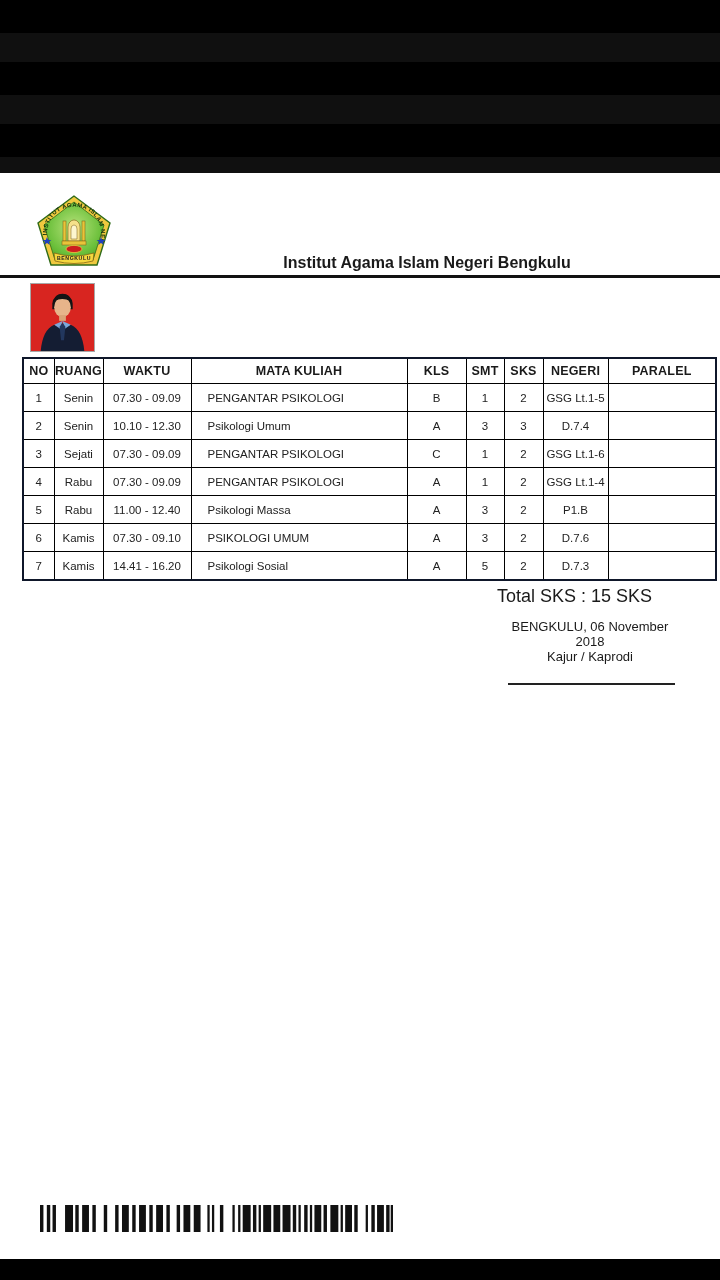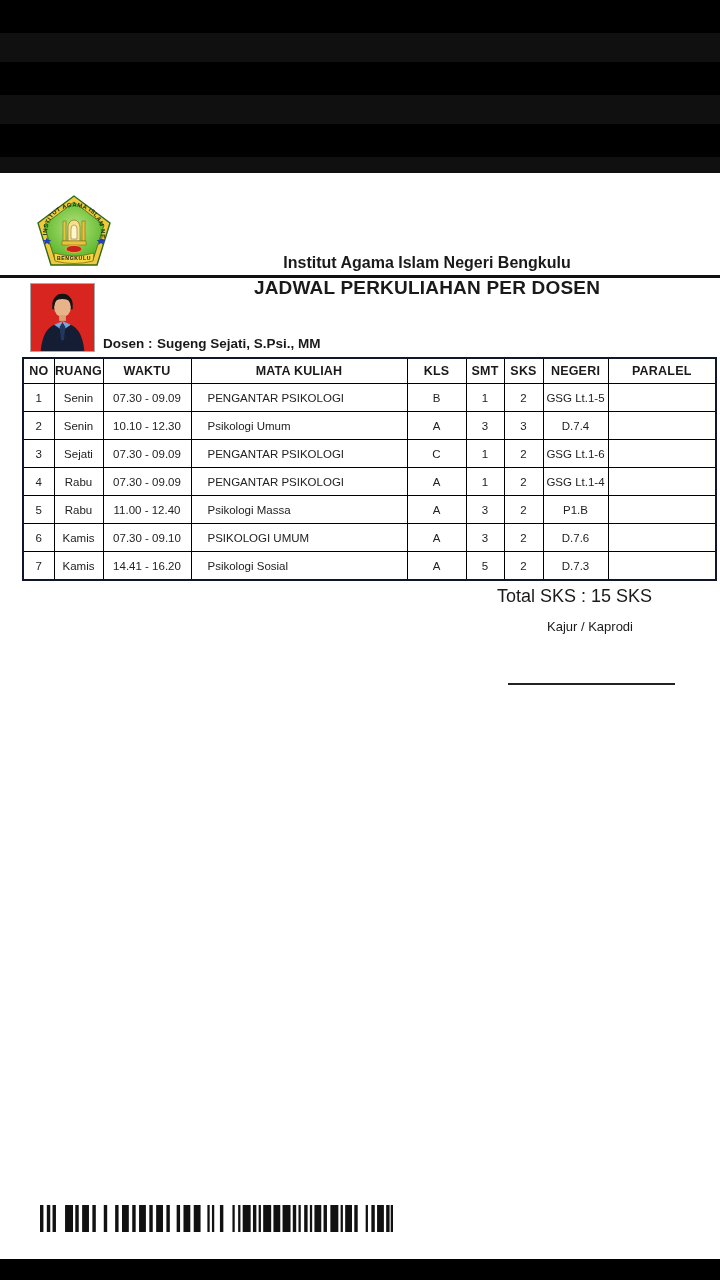--- a/index.html
+++ b/index.html
@@ -68,41 +68,35 @@
     <rect x="27" y="46" width="24" height="4" fill="#e8c43a" stroke="#7a5a10" stroke-width="0.5"></rect>
     <ellipse cx="39" cy="54" rx="8" ry="3.6" fill="#cc1f1f" stroke="#e8c43a" stroke-width="0.8"></ellipse>
     <polygon points="12,42 13.2,45 16.4,45 13.8,46.9 14.8,50 12,48.1 9.2,50 10.2,46.9 7.6,45 10.8,45" fill="#1f3fbf"></polygon>
     <polygon points="66,42 67.2,45 70.4,45 67.8,46.9 68.8,50 66,48.1 63.2,50 64.2,46.9 61.6,45 64.8,45" fill="#1f3fbf"></polygon>
     <path d="M19,58 q20,6 40,0 l-1,8 q-19,5 -38,0 z" fill="#f5d83e" stroke="#7a5a10" stroke-width="0.7"></path>
     <text x="39" y="65" font-size="5.2" font-weight="bold" fill="#222" text-anchor="middle" letter-spacing="0.6">BENGKULU</text>
   </svg>
 
   <div id="header-text">
     <div id="header-institution">Institut Agama Islam Negeri Bengkulu</div>
-    <div id="header-title">JADWAL PERKULIAHAN PER DOSEN</div>
   </div>
   <div id="header-divider"></div>
 
   <svg id="photo" viewBox="0 0 65 69" preserveAspectRatio="none">
     <rect x="0" y="0" width="65" height="69" fill="#d82520"></rect>
     <path d="M22,20 a10.5 9.5 0 0 1 21 0 v6 h-21 z" fill="#141414"></path>
     <ellipse cx="32.5" cy="24" rx="8.6" ry="10.2" fill="#e7b48a"></ellipse>
     <path d="M24,18 q8,-5 17,0 q0,-8 -8.5,-8 q-8.5,0 -8.5,8" fill="#141414"></path>
     <rect x="29" y="32" width="7" height="6" fill="#d9a377"></rect>
     <path d="M10,69 q2,-22 14,-27 l8.5,4 8.5,-4 q12,5 14,27 z" fill="#141d33"></path>
     <polygon points="24,42 32.5,38 30,46" fill="#7aa7d9"></polygon>
     <polygon points="41,42 32.5,38 35,46" fill="#7aa7d9"></polygon>
     <polygon points="32.5,40 29.5,44 31,58 34,58 35.5,44" fill="#22375e"></polygon>
   </svg>
 
-  <div id="dosen-line">
-    <span id="dosen-label">Dosen</span>
-    <span id="dosen-sep">:</span>
-    <span id="dosen-name">Sugeng Sejati, S.Psi., MM</span>
-  </div>
 
   <table id="schedule-table">
     <colgroup>
       <col style="width:31px">
         <col style="width:49px">
         <col style="width:88px">
       <col style="width:216px">
         <col style="width:59px">
         <col style="width:38px">
       <col style="width:39px">
@@ -199,20 +193,21 @@
           <td>2</td>
           <td>D.7.3</td>
           <td></td>
         </tr>
       </tbody>
   </table>
 
   <div id="total-sks">Total SKS : 15 SKS</div>
 
   <div id="sign-block">
+    <div>BENGKULU, 06 November 2018</div>
     <div>Kajur / Kaprodi</div>
   </div>
   <div id="sign-line"></div>
 
   <svg id="barcode" viewBox="0 0 353 27" preserveAspectRatio="none">
       <rect x="0.00" y="0" width="3.42" height="27" fill="#111"></rect>
       <rect x="6.83" y="0" width="3.42" height="27" fill="#111"></rect>
       <rect x="12.53" y="0" width="3.42" height="27" fill="#111"></rect>
       <rect x="25.05" y="0" width="7.97" height="27" fill="#111"></rect>
       <rect x="35.30" y="0" width="3.42" height="27" fill="#111"></rect>

